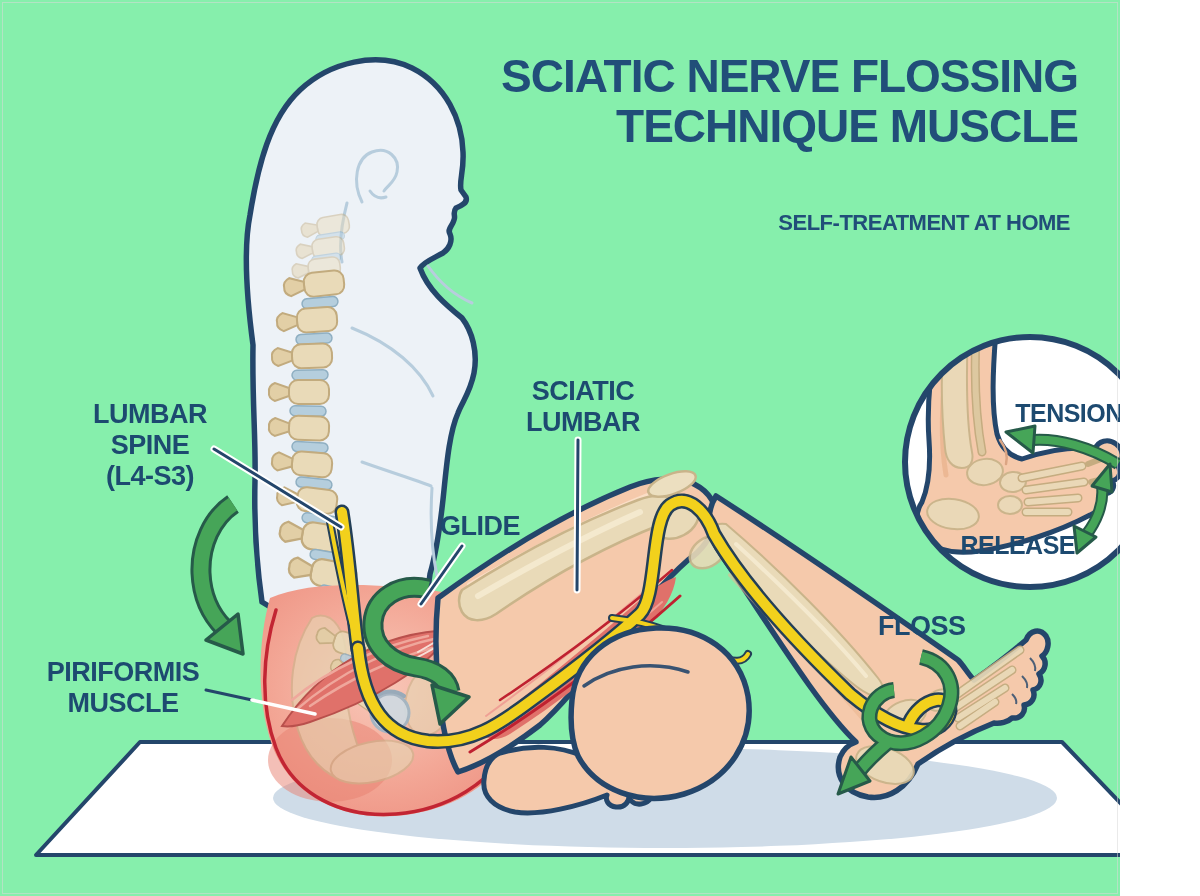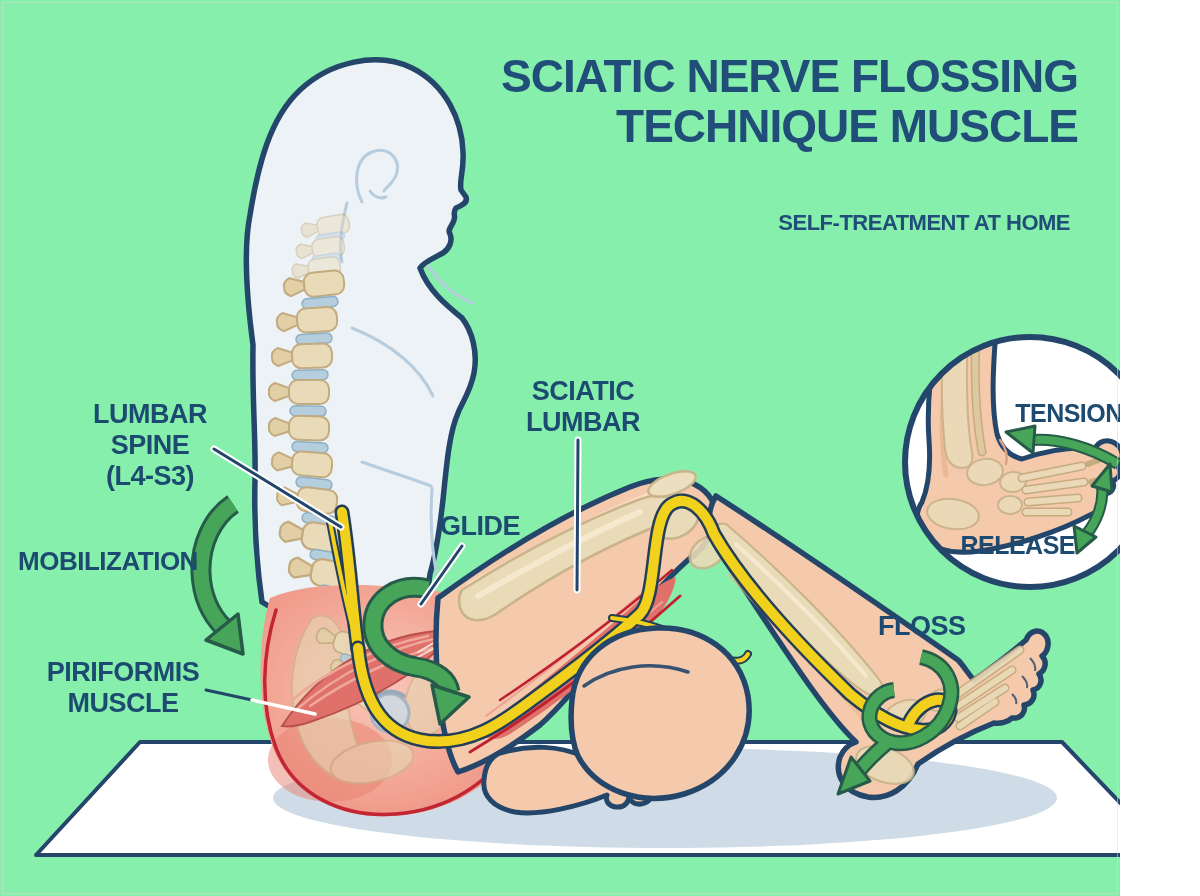--- a/index.html
+++ b/index.html
@@ -344,21 +344,20 @@
   <div>SCIATIC NERVE FLOSSING</div>
   <div>TECHNIQUE MUSCLE</div>
 </div>
 <div class="txt subtitle">SELF-TREATMENT AT HOME</div>
 
 <div class="txt lumbar">
   <div>LUMBAR</div>
   <div>SPINE</div>
   <div>(L4-S3)</div>
 </div>
-<div class="txt mobilization">MOBILIZATION</div>
 <div class="txt piriformis">
   <div>PIRIFORMIS</div>
   <div>MUSCLE</div>
 </div>
 <div class="txt sciatic">
   <div>SCIATIC</div>
   <div>LUMBAR</div>
 </div>
 <div class="txt glide">GLIDE</div>
 <div class="txt floss">FLOSS</div>

